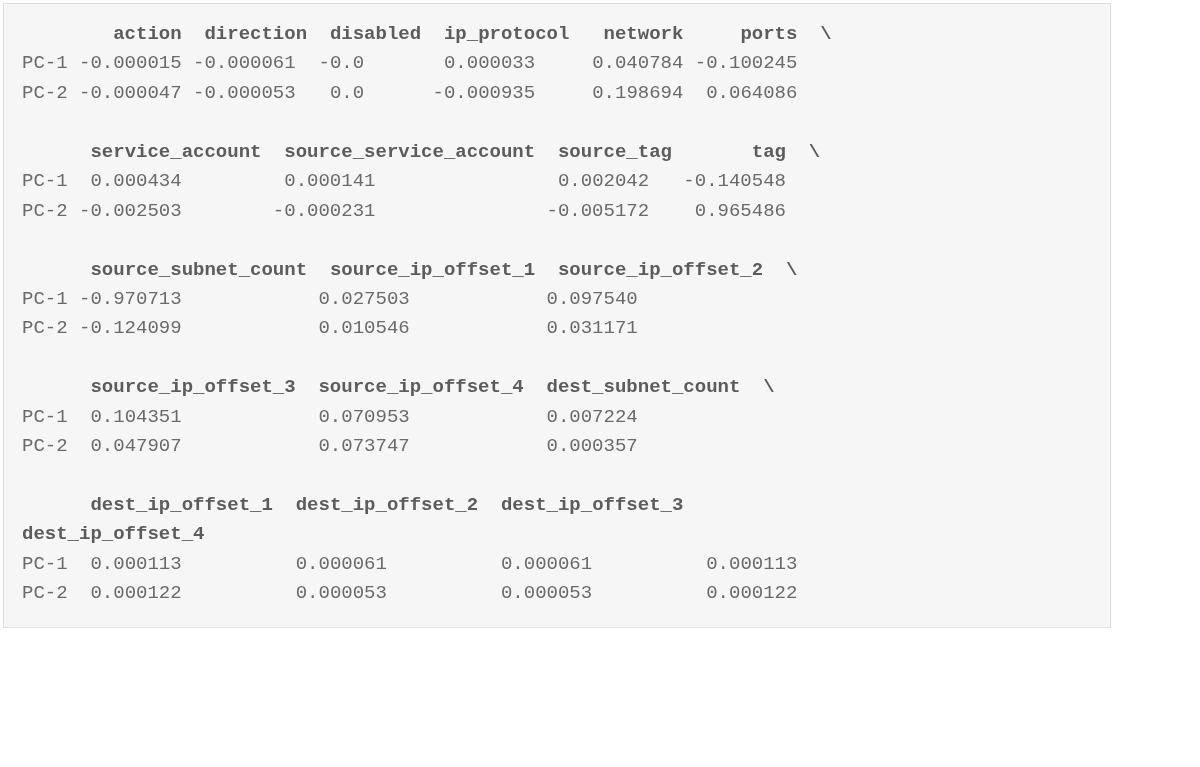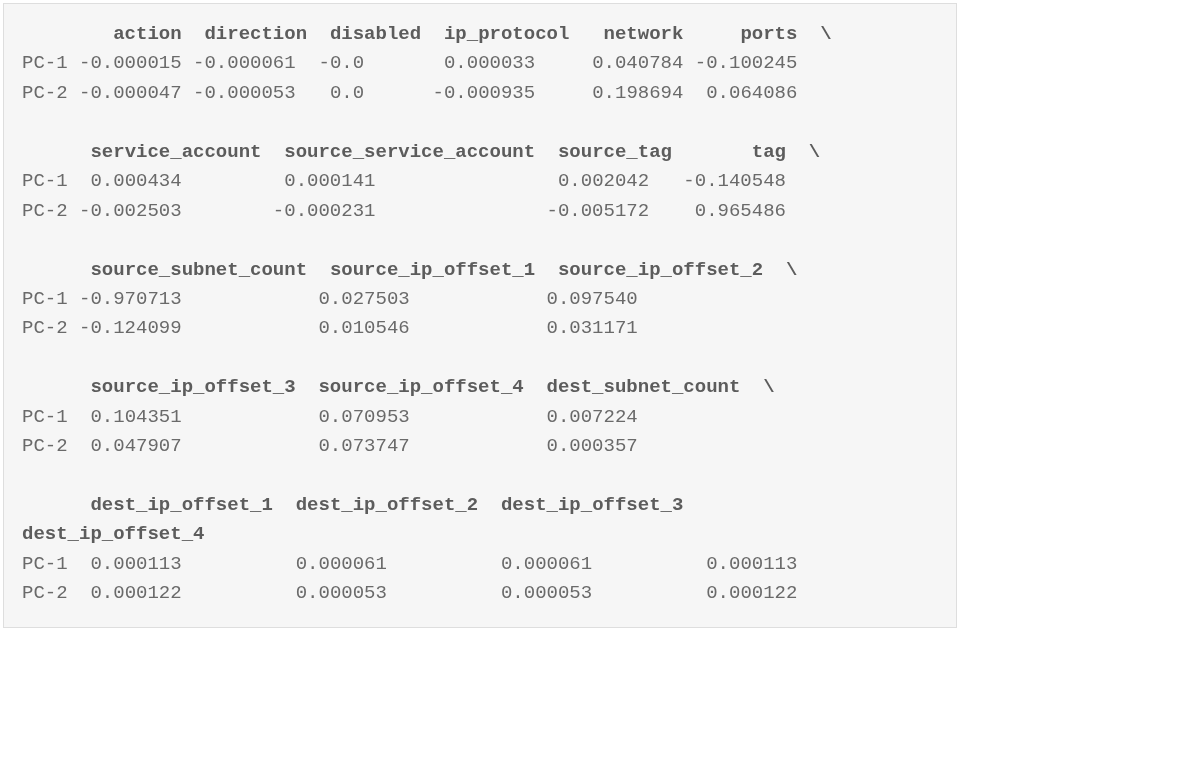--- a/index.html
+++ b/index.html
@@ -3,21 +3,21 @@
   <meta charset="utf-8">
   <style>
     body {
       margin: 0;
       padding: 0;
       background: #ffffff;
       font-family: "SFMono-Regular", Consolas, "Liberation Mono", Menlo, monospace;
     }
     .output-cell {
       box-sizing: border-box;
-      width: 954px;
+      width: 1108px;
       margin: 3px;
       border: 1px solid #dedede;
       background: #f6f6f6;
       padding: 16px 18px 18px 18px;
       font-size: 19px;
       line-height: 1.55;
       color: #6a6a6a;
       white-space: pre;
       overflow: hidden;
     }

